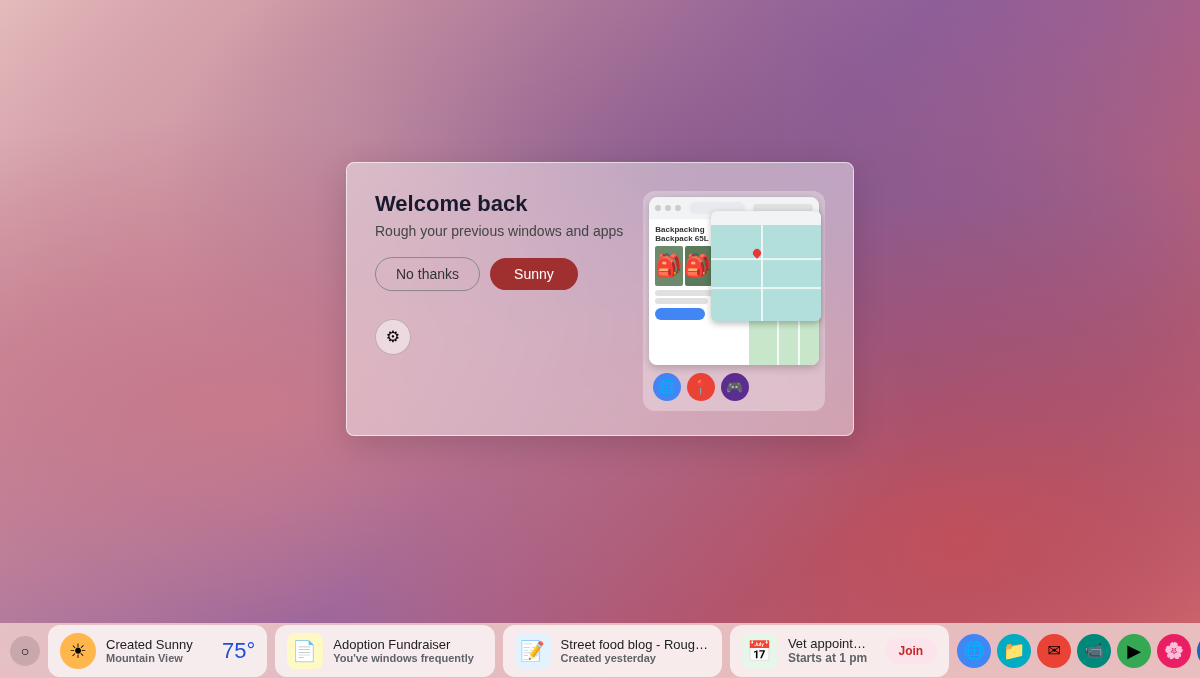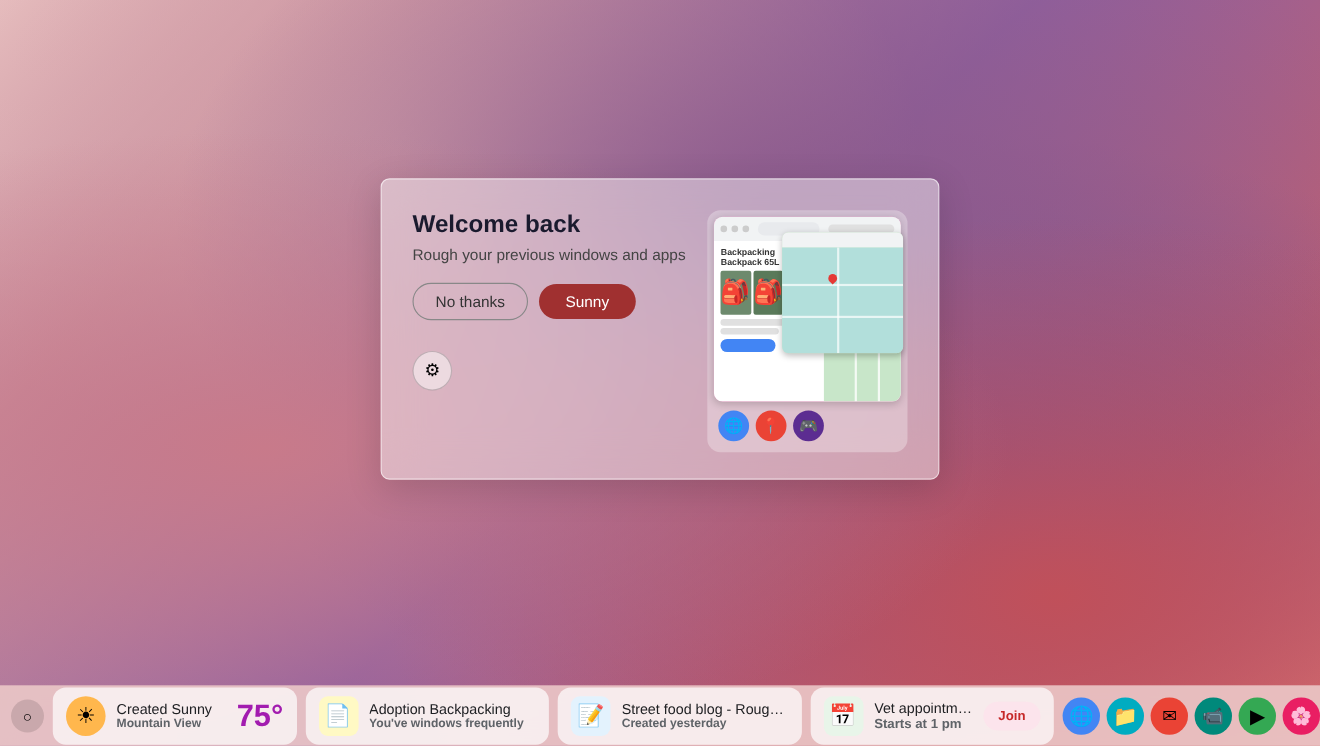--- a/index.html
+++ b/index.html
@@ -458,27 +458,27 @@
   </div>
 
   <div class="suggestions-row">
 
     <div class="suggestion-card" style="background:rgba(255,255,255,0.7);border-radius:12px;padding:8px 12px;display:flex;align-items:center;gap:10px;flex:1;cursor:pointer;">
       <div class="weather-icon-sun" style="width:36px;height:36px;background:#ffb74d;border-radius:50%;display:flex;align-items:center;justify-content:center;font-size:20px;flex-shrink:0;">☀</div>
       <div class="suggestion-text" style="flex:1;overflow:hidden;">
         <div class="suggestion-title" style="font-size:13px;font-weight:500;color:#202124;">Created Sunny</div>
         <div class="suggestion-subtitle" style="font-size:11px;color:#5f6368;">Mountain View</div>
       </div>
-      <div style="font-size:28px;font-weight:700;color:#a21caf;">75°</div>
+      <div style="font-size:22px;font-weight:400;color:#1d4ed8;">75°</div>
     </div>
 
     <div class="suggestion-card" style="background:rgba(255,255,255,0.7);border-radius:12px;padding:8px 12px;display:flex;align-items:center;gap:10px;flex:1;cursor:pointer;">
       <div style="width:36px;height:36px;background:#fff9c4;border-radius:8px;display:flex;align-items:center;justify-content:center;font-size:20px;flex-shrink:0;">📄</div>
       <div class="suggestion-text" style="flex:1;overflow:hidden;">
-        <div class="suggestion-title" style="font-size:13px;font-weight:500;color:#202124;white-space:nowrap;overflow:hidden;text-overflow:ellipsis;">Adoption Backpacking</div>
+        <div class="suggestion-title" style="font-size:13px;font-weight:500;color:#202124;white-space:nowrap;overflow:hidden;text-overflow:ellipsis;">Adoption Fundraiser</div>
         <div class="suggestion-subtitle" style="font-size:11px;color:#5f6368;">You've windows frequently</div>
       </div>
     </div>
 
     <div class="suggestion-card" style="background:rgba(255,255,255,0.7);border-radius:12px;padding:8px 12px;display:flex;align-items:center;gap:10px;flex:1;cursor:pointer;">
       <div style="width:36px;height:36px;background:#e3f2fd;border-radius:8px;display:flex;align-items:center;justify-content:center;font-size:20px;flex-shrink:0;">📝</div>
       <div class="suggestion-text" style="flex:1;overflow:hidden;">
         <div class="suggestion-title" style="font-size:13px;font-weight:500;color:#202124;white-space:nowrap;overflow:hidden;text-overflow:ellipsis;">Street food blog - Rough draft</div>
         <div class="suggestion-subtitle" style="font-size:11px;color:#5f6368;">Created yesterday</div>
       </div>

